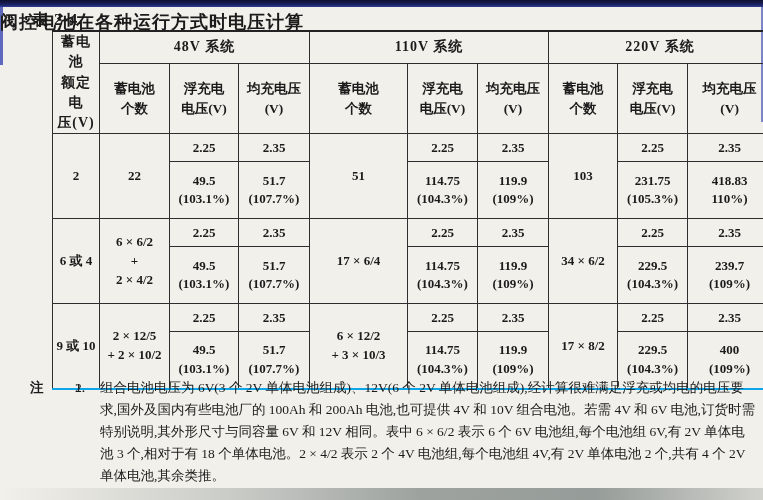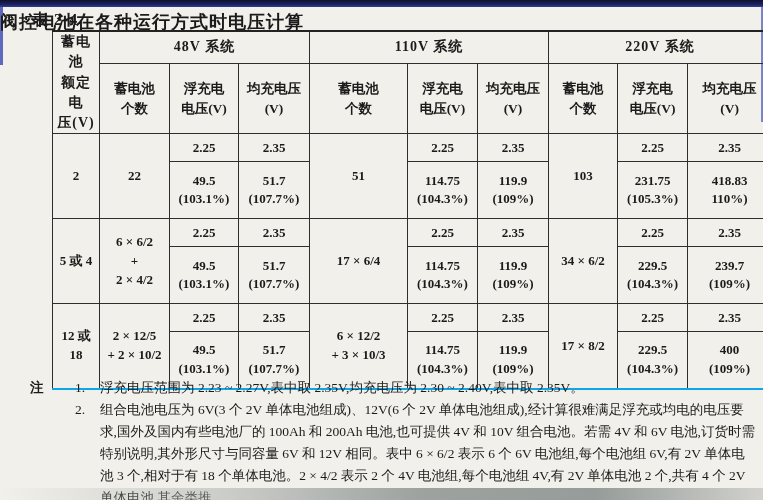--- a/index.html
+++ b/index.html
@@ -142,21 +142,21 @@
 (104.3%)</td>
       <td class="pre">119.9
 (109%)</td>
       <td class="pre">231.75
 (105.3%)</td>
       <td class="pre">418.83
 110%)</td>
     </tr>
 
     <tr class="ru">
-      <td rowspan="2">5 或 4</td>
+      <td rowspan="2">6 或 4</td>
       <td rowspan="2" class="pre">6 × 6/2
 +
 2 × 4/2</td>
       <td>2.25</td>
       <td>2.35</td>
       <td rowspan="2" class="pre">17 × 6/4</td>
       <td>2.25</td>
       <td>2.35</td>
       <td rowspan="2" class="pre">34 × 6/2</td>
       <td>2.25</td>
@@ -171,21 +171,21 @@
 (104.3%)</td>
       <td class="pre">119.9
 (109%)</td>
       <td class="pre">229.5
 (104.3%)</td>
       <td class="pre">239.7
 (109%)</td>
     </tr>
 
     <tr class="ru">
-      <td rowspan="2">12 或 18</td>
+      <td rowspan="2">9 或 10</td>
       <td rowspan="2" class="pre">2 × 12/5
 + 2 × 10/2</td>
       <td>2.25</td>
       <td>2.35</td>
       <td rowspan="2" class="pre">6 × 12/2
 + 3 × 10/3</td>
       <td>2.25</td>
       <td>2.35</td>
       <td rowspan="2" class="pre">17 × 8/2</td>
       <td>2.25</td>
@@ -206,21 +206,20 @@
 (109%)</td>
     </tr>
   </tbody>
     </table>
 
   <div class="notes">
     <span class="note-label">注</span>
     <div class="note-items">
       <p class="note-item">
         <span class="note-num">1.</span>
-        <span>浮充电压范围为 2.23 ~ 2.27V,表中取 2.35V,均充电压为 2.30 ~ 2.40V,表中取 2.35V。</span>
       </p>
       <p class="note-item">
         <span class="note-num">2.</span>
         <span>组合电池电压为 6V(3 个 2V 单体电池组成)、12V(6 个 2V 单体电池组成),经计算很难满足浮充或均电的电压要求,国外及国内有些电池厂的 100Ah 和 200Ah 电池,也可提供 4V 和 10V 组合电池。若需 4V 和 6V 电池,订货时需特别说明,其外形尺寸与同容量 6V 和 12V 相同。表中 6 × 6/2 表示 6 个 6V 电池组,每个电池组 6V,有 2V 单体电池 3 个,相对于有 18 个单体电池。2 × 4/2 表示 2 个 4V 电池组,每个电池组 4V,有 2V 单体电池 2 个,共有 4 个 2V 单体电池,其余类推。</span>
       </p>
     </div>
   </div>
 
   <div class="bottomband"></div>
 </div>

